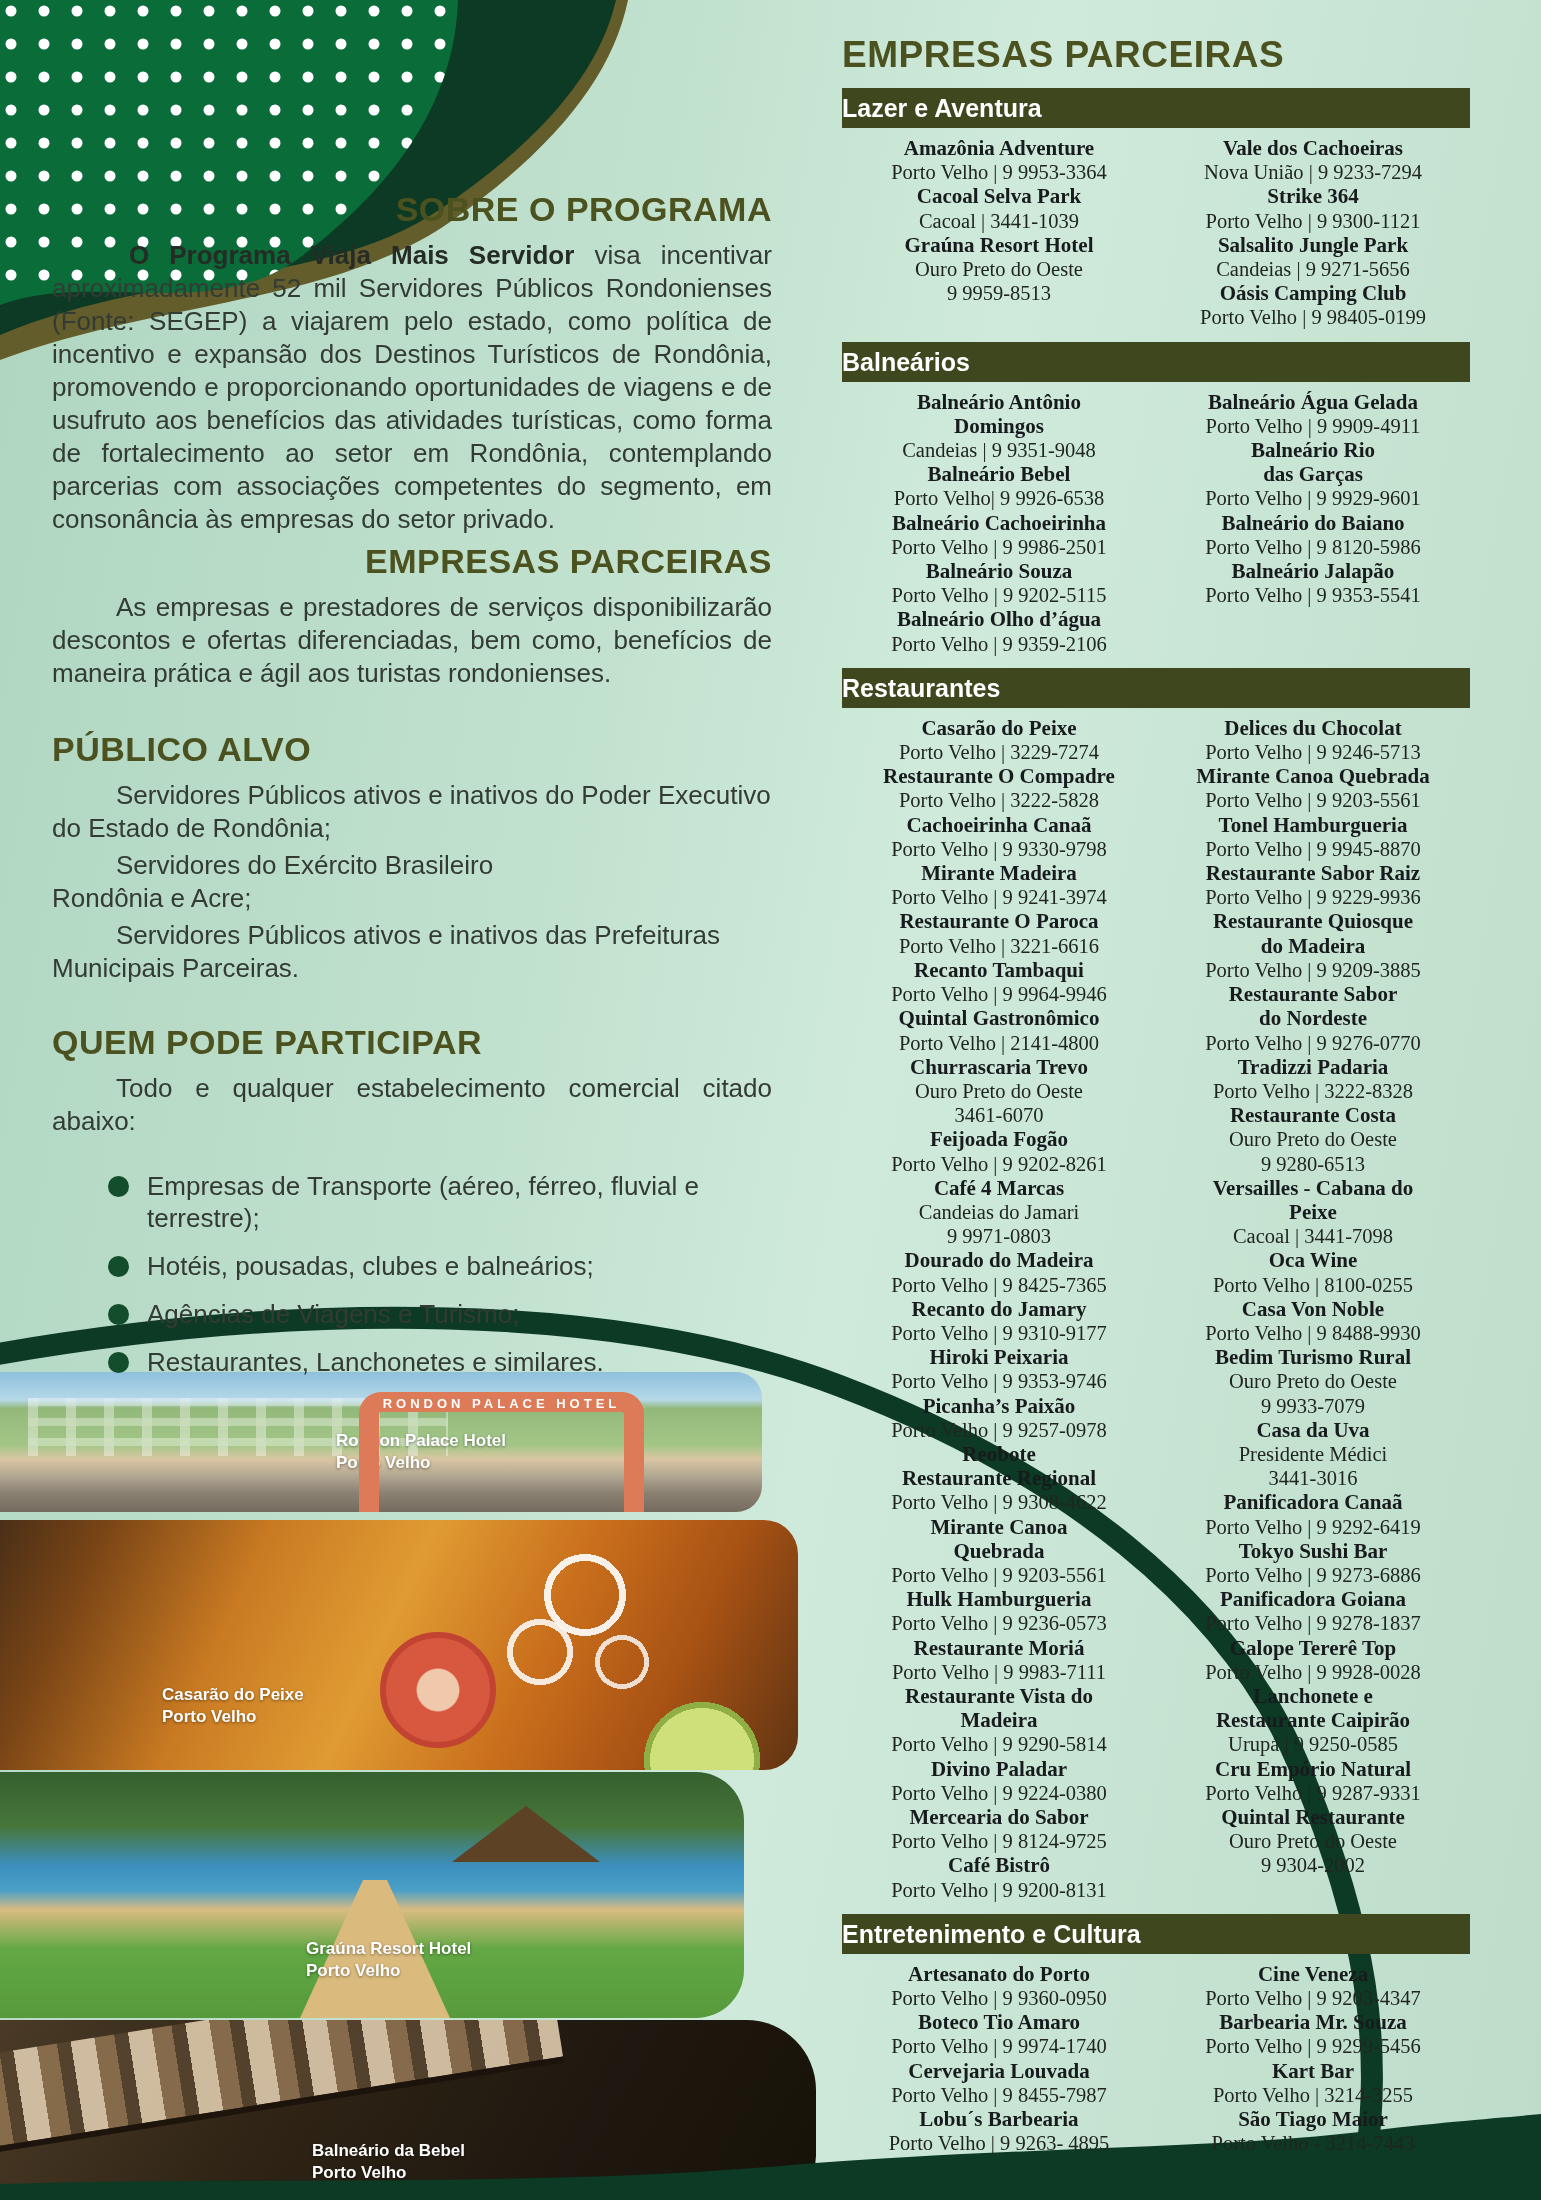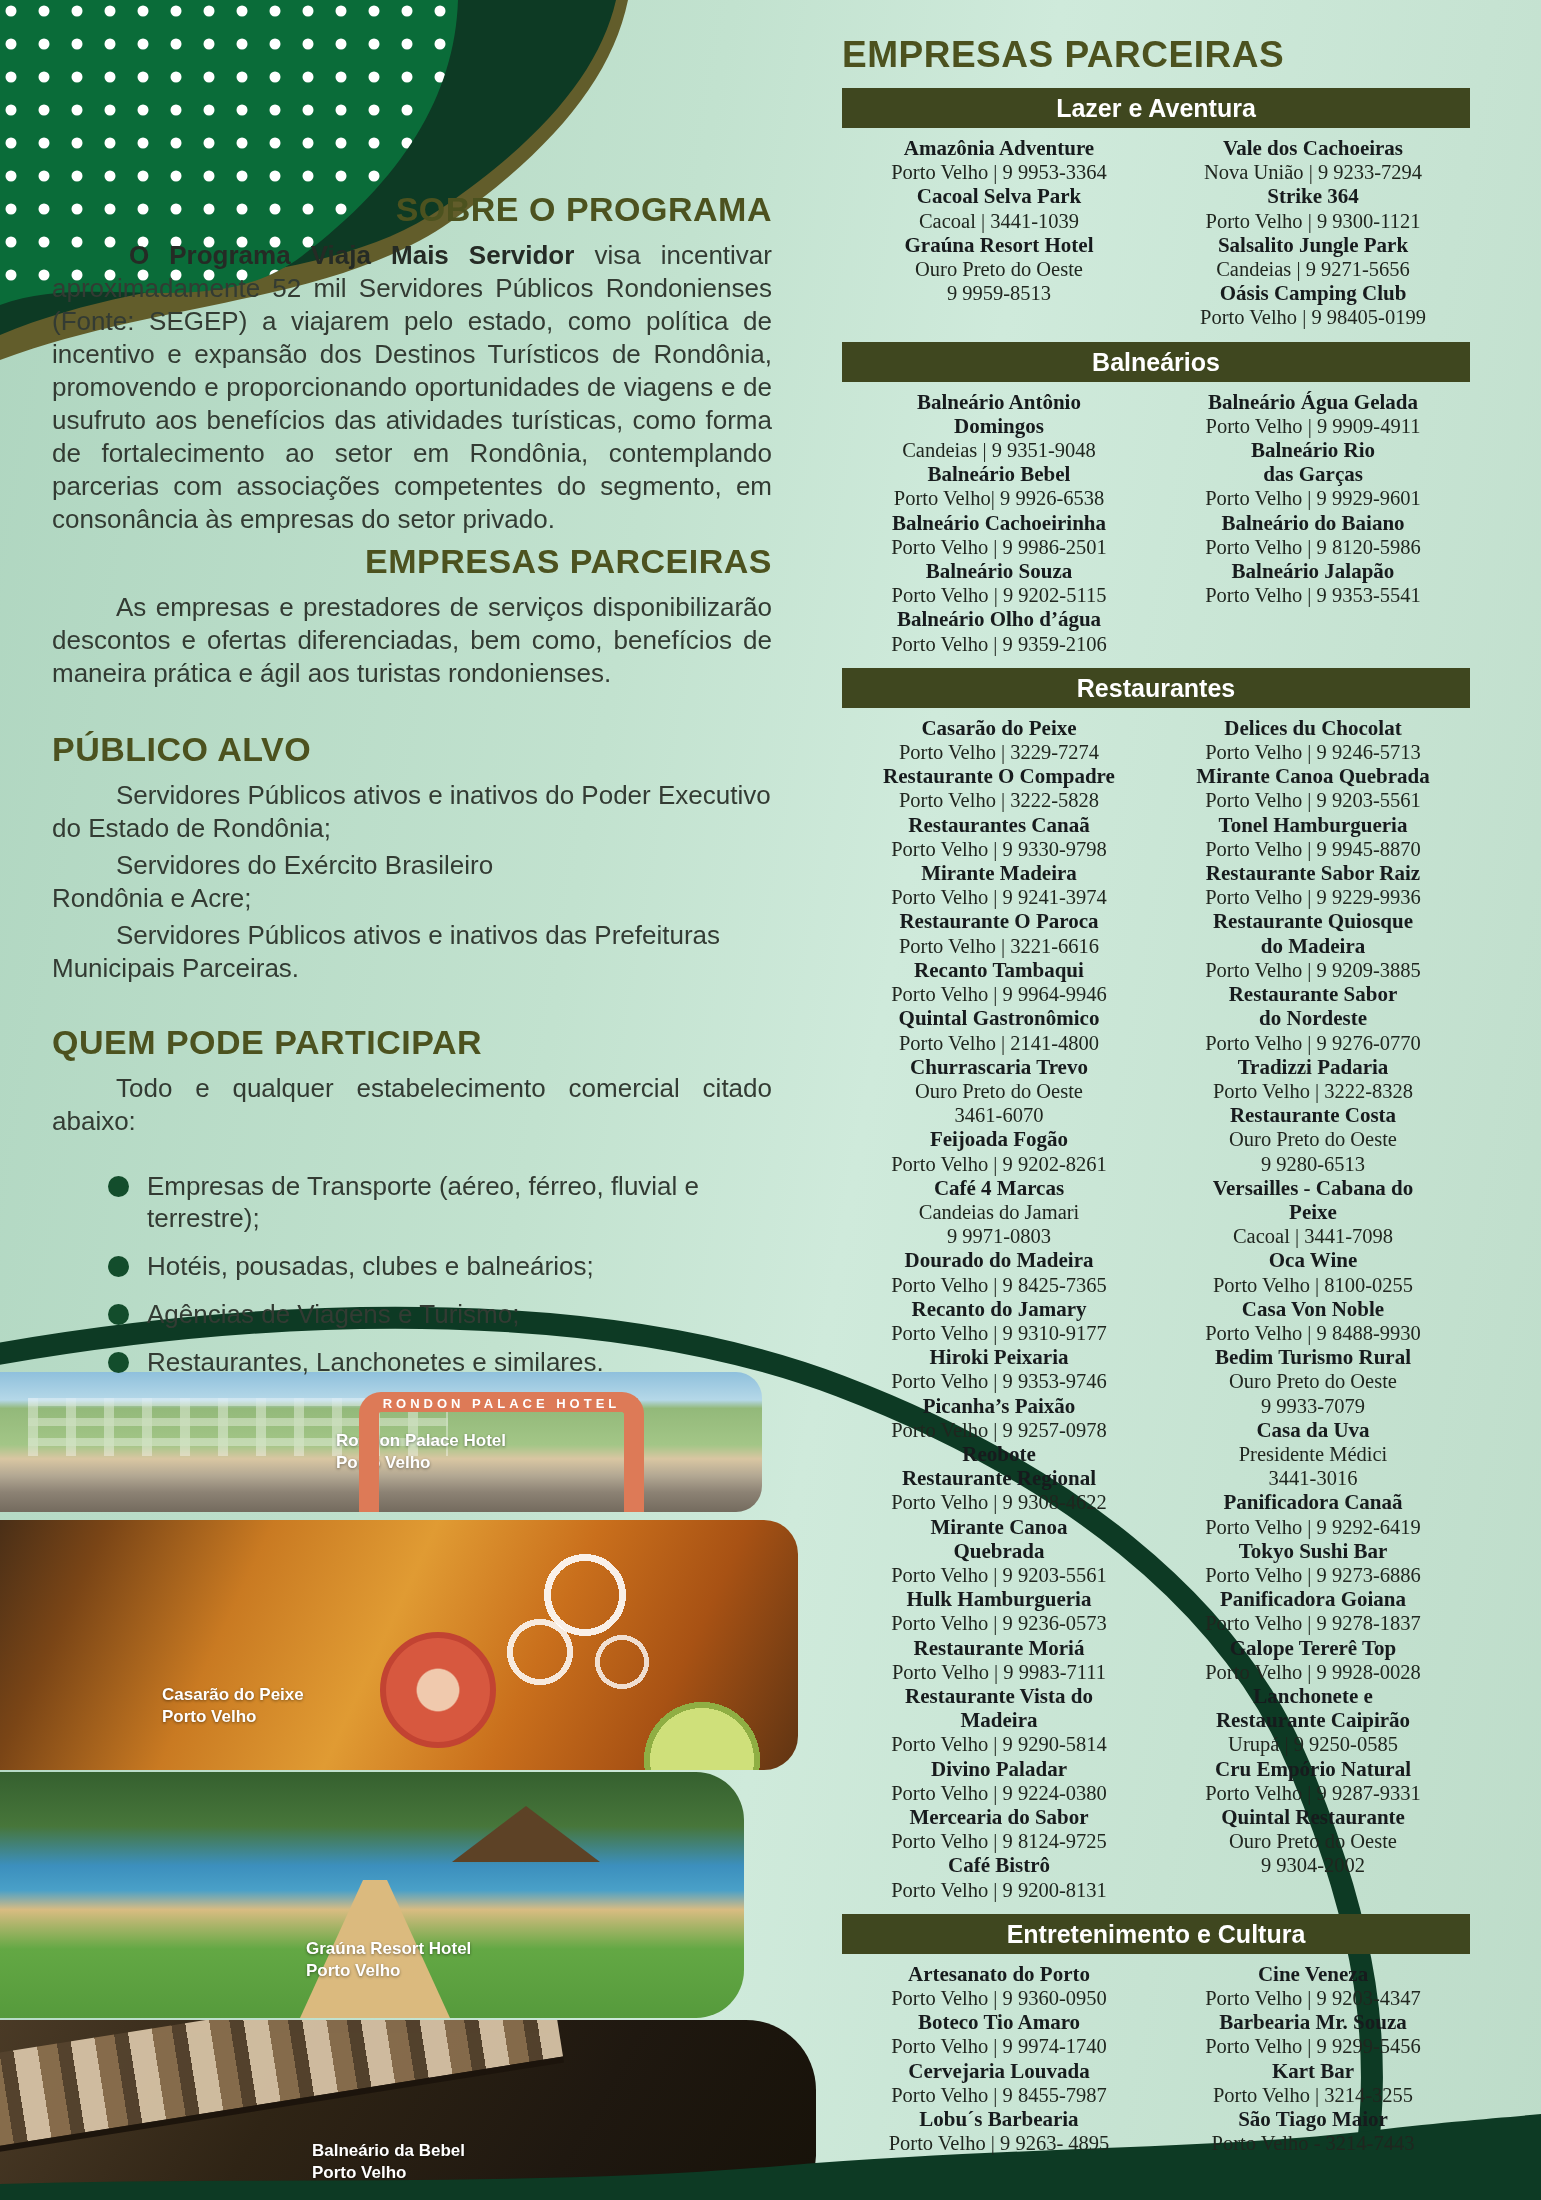--- a/index.html
+++ b/index.html
@@ -16,21 +16,21 @@
   .para b{font-weight:bold;color:#252b25;margin-left:13px;} .gap-m{height:34px;}
   .aud-item{font-size:26px;line-height:33px;text-indent:64px;white-space:pre-line;margin-bottom:4px;}
   .bullet-list{margin-top:32px;}
   .bullet-row{display:flex;align-items:flex-start;margin:0 0 16px 56px;}
   .bullet-dot{width:21px;height:21px;border-radius:50%;background:#134d2c;flex:0 0 21px;margin:6px 18px 0 0;}
   .bullet-text{font-size:26px;line-height:32px;}
   
   .right-col{position:absolute;left:842px;top:34px;width:628px;z-index:4;}
   .dir-title{color:#4c521f;font-weight:bold;font-size:37px;letter-spacing:.5px;margin-bottom:12px;}
   .sec-bar{background:#3f471f;color:#fff;font-weight:bold;font-size:25px;height:40px;line-height:40px;
-    text-align:center;margin:12px 0 8px 0;}
+    text-align:left;margin:12px 0 8px 0;}
   .sec-cols{display:flex;font-family:Liberation Serif, serif;}
   .sec-col{width:50%;text-align:center;}
   .entry{margin:0;}
   .e-name{font-weight:bold;color:#171b1d;font-size:21px;line-height:24.2px;white-space:pre-line;}
   .e-info{color:#20261f;font-size:20.5px;line-height:24.2px;white-space:pre-line;}
   
   #collage{position:absolute;left:0;top:1368px;width:820px;height:832px;z-index:2;}
   .photo{position:absolute;left:0;overflow:hidden;}
   .caption{position:absolute;color:#fff;font-weight:bold;font-size:17px;line-height:1.3;
     white-space:pre-line;text-shadow:0 1px 3px rgba(0,0,0,.45);}
@@ -237,21 +237,21 @@
           <div class="sec-col">
             <div class="entry">
               <div class="e-name">Casarão do Peixe</div>
               <div class="e-info">Porto Velho | 3229-7274</div>
             </div>
             <div class="entry">
               <div class="e-name">Restaurante O Compadre</div>
               <div class="e-info">Porto Velho | 3222-5828</div>
             </div>
             <div class="entry">
-              <div class="e-name">Restaurantes Canaã</div>
+              <div class="e-name">Cachoeirinha Canaã</div>
               <div class="e-info">Porto Velho | 9 9330-9798</div>
             </div>
             <div class="entry">
               <div class="e-name">Mirante Madeira</div>
               <div class="e-info">Porto Velho | 9 9241-3974</div>
             </div>
             <div class="entry">
               <div class="e-name">Restaurante O Paroca</div>
               <div class="e-info">Porto Velho | 3221-6616</div>
             </div>

